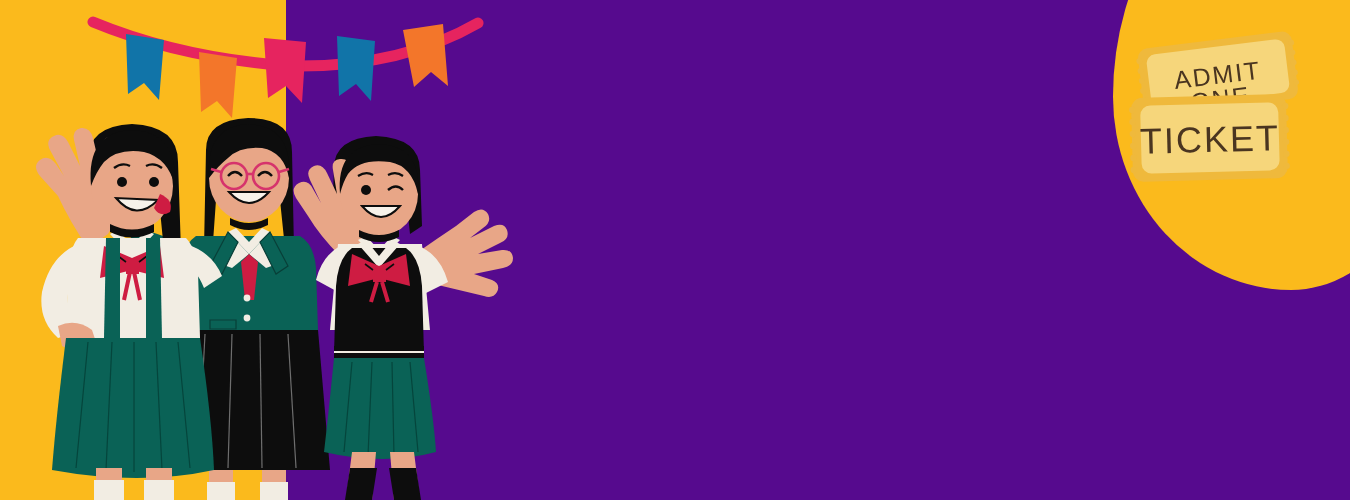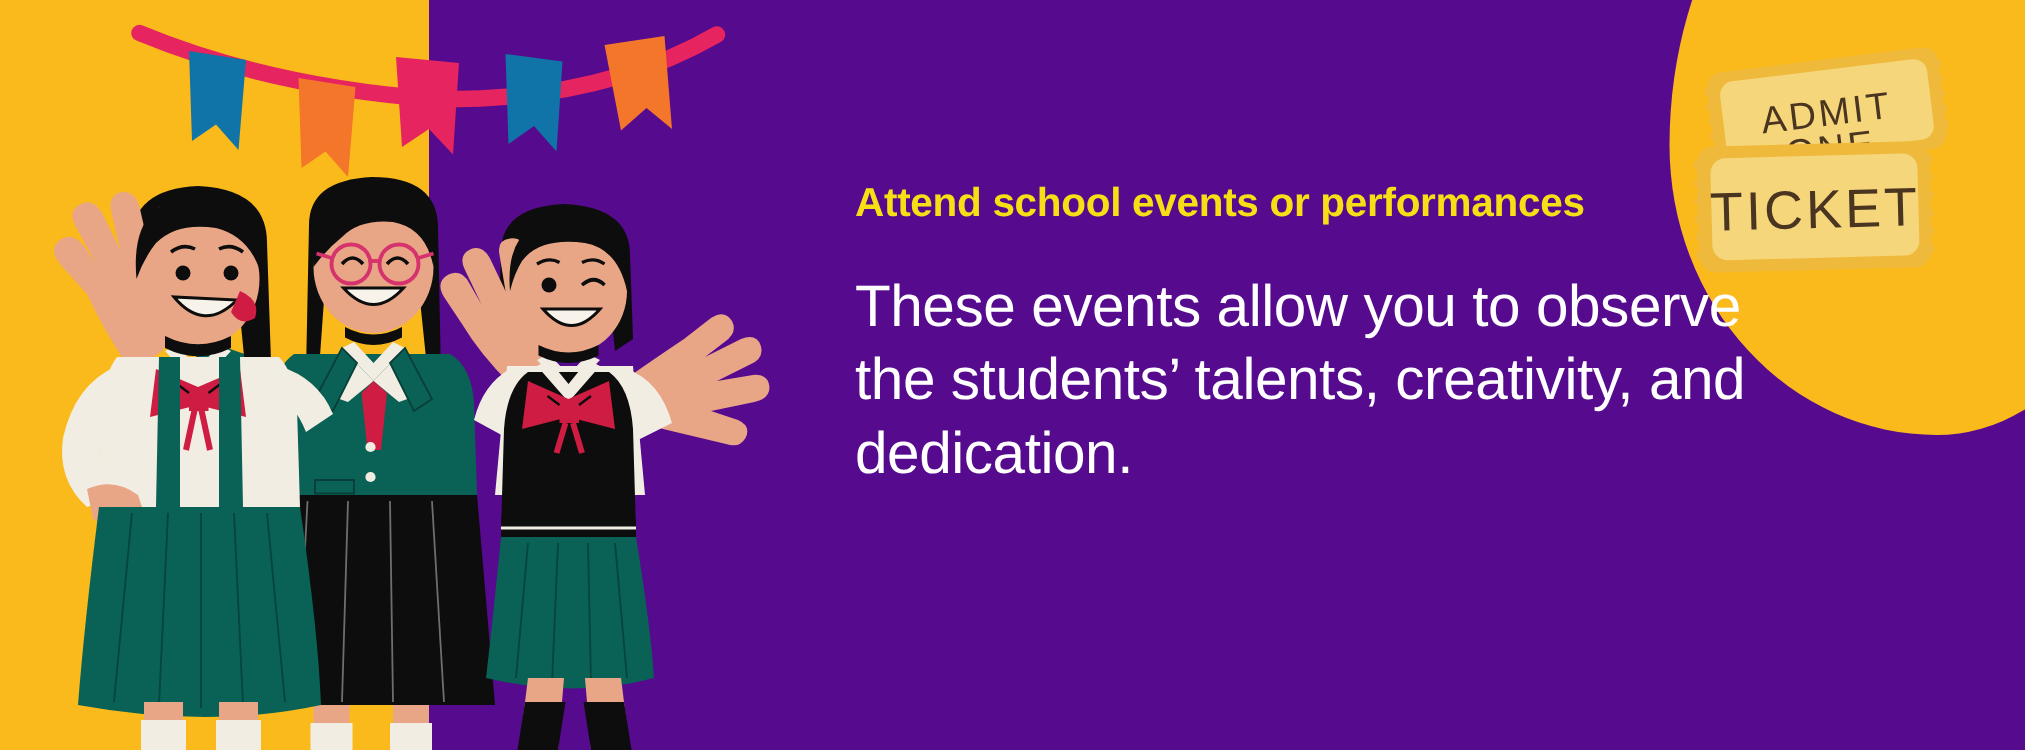--- a/index.html
+++ b/index.html
@@ -312,18 +312,14 @@
             <circle cx="1286" cy="156" r="3.2"></circle>
               <circle cx="1286" cy="168" r="3.2"></circle>
           </g>
           <text x="1210" y="152" text-anchor="middle" font-family="'Liberation Sans', sans-serif" font-size="36" fill="#4A3520" letter-spacing="2">TICKET</text>
         </g>
       </g>
 
     </svg>
   </div>
 
-  <div class="text-col">
-    <div class="headline">Attend school events or performances</div>
-    <div class="body-copy">These events allow you to observe the students’ talents, creativity, and dedication.</div>
-  </div>
 
 </div>
 
 </body></html>

